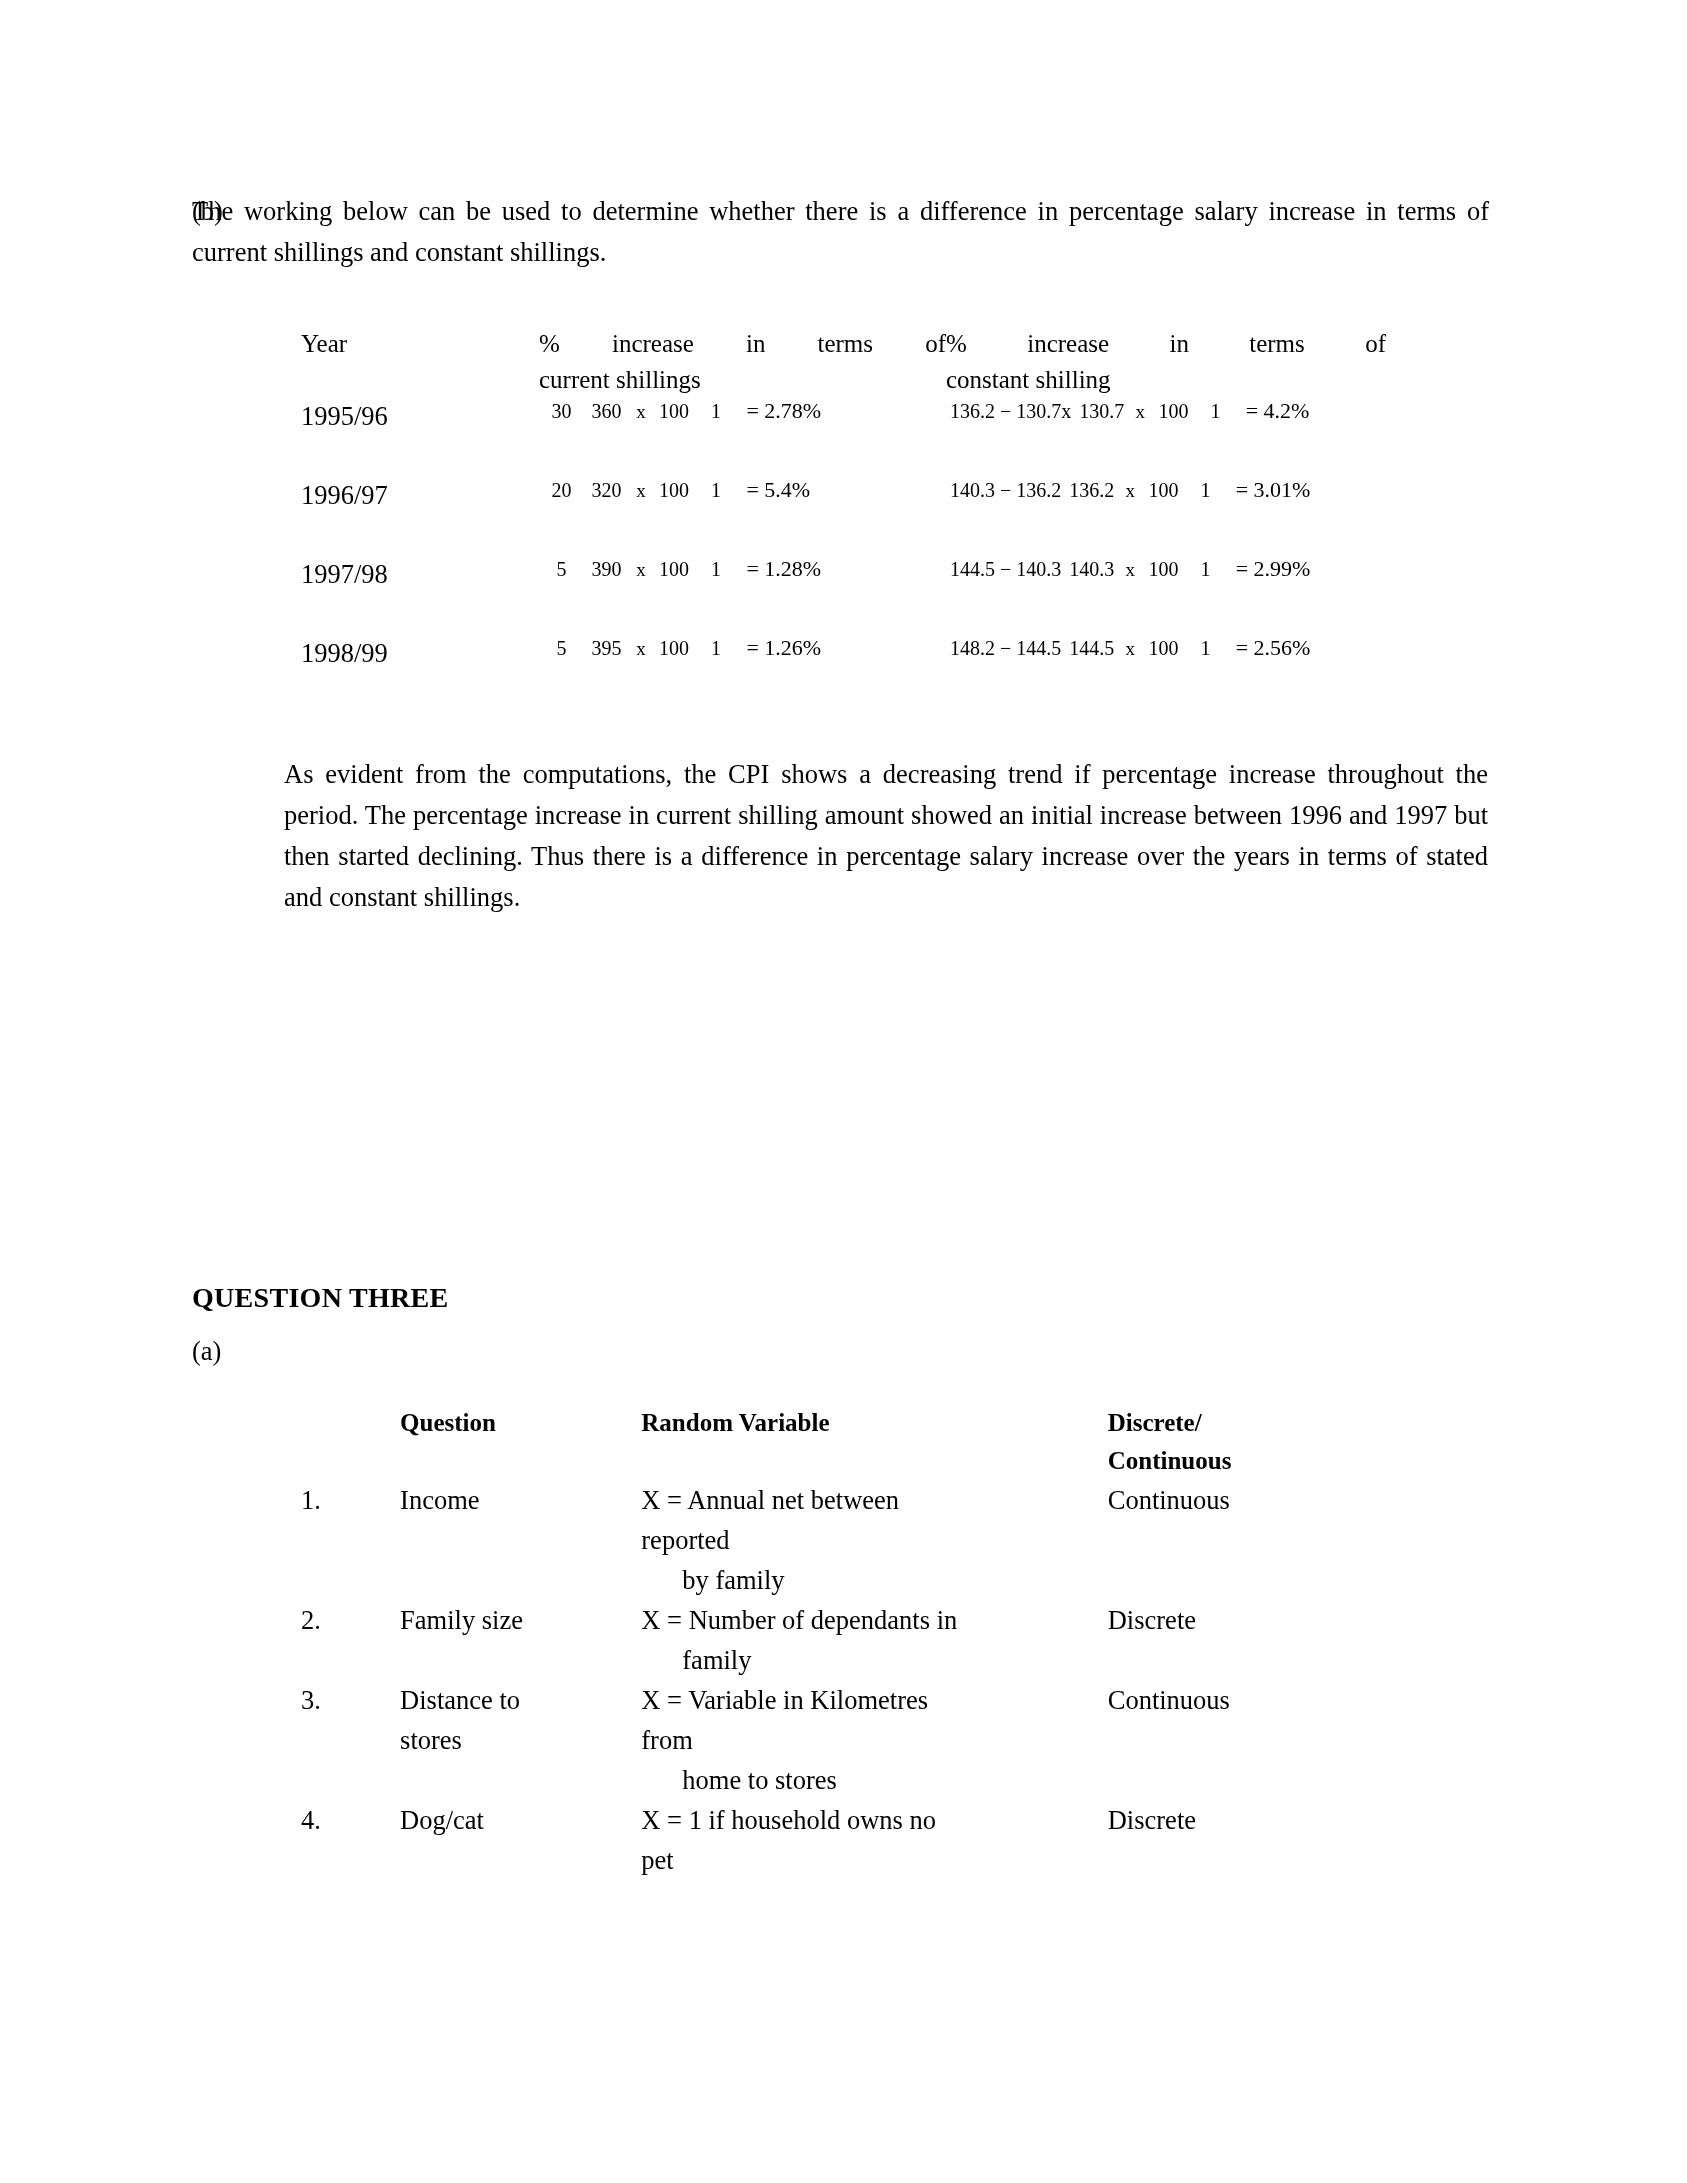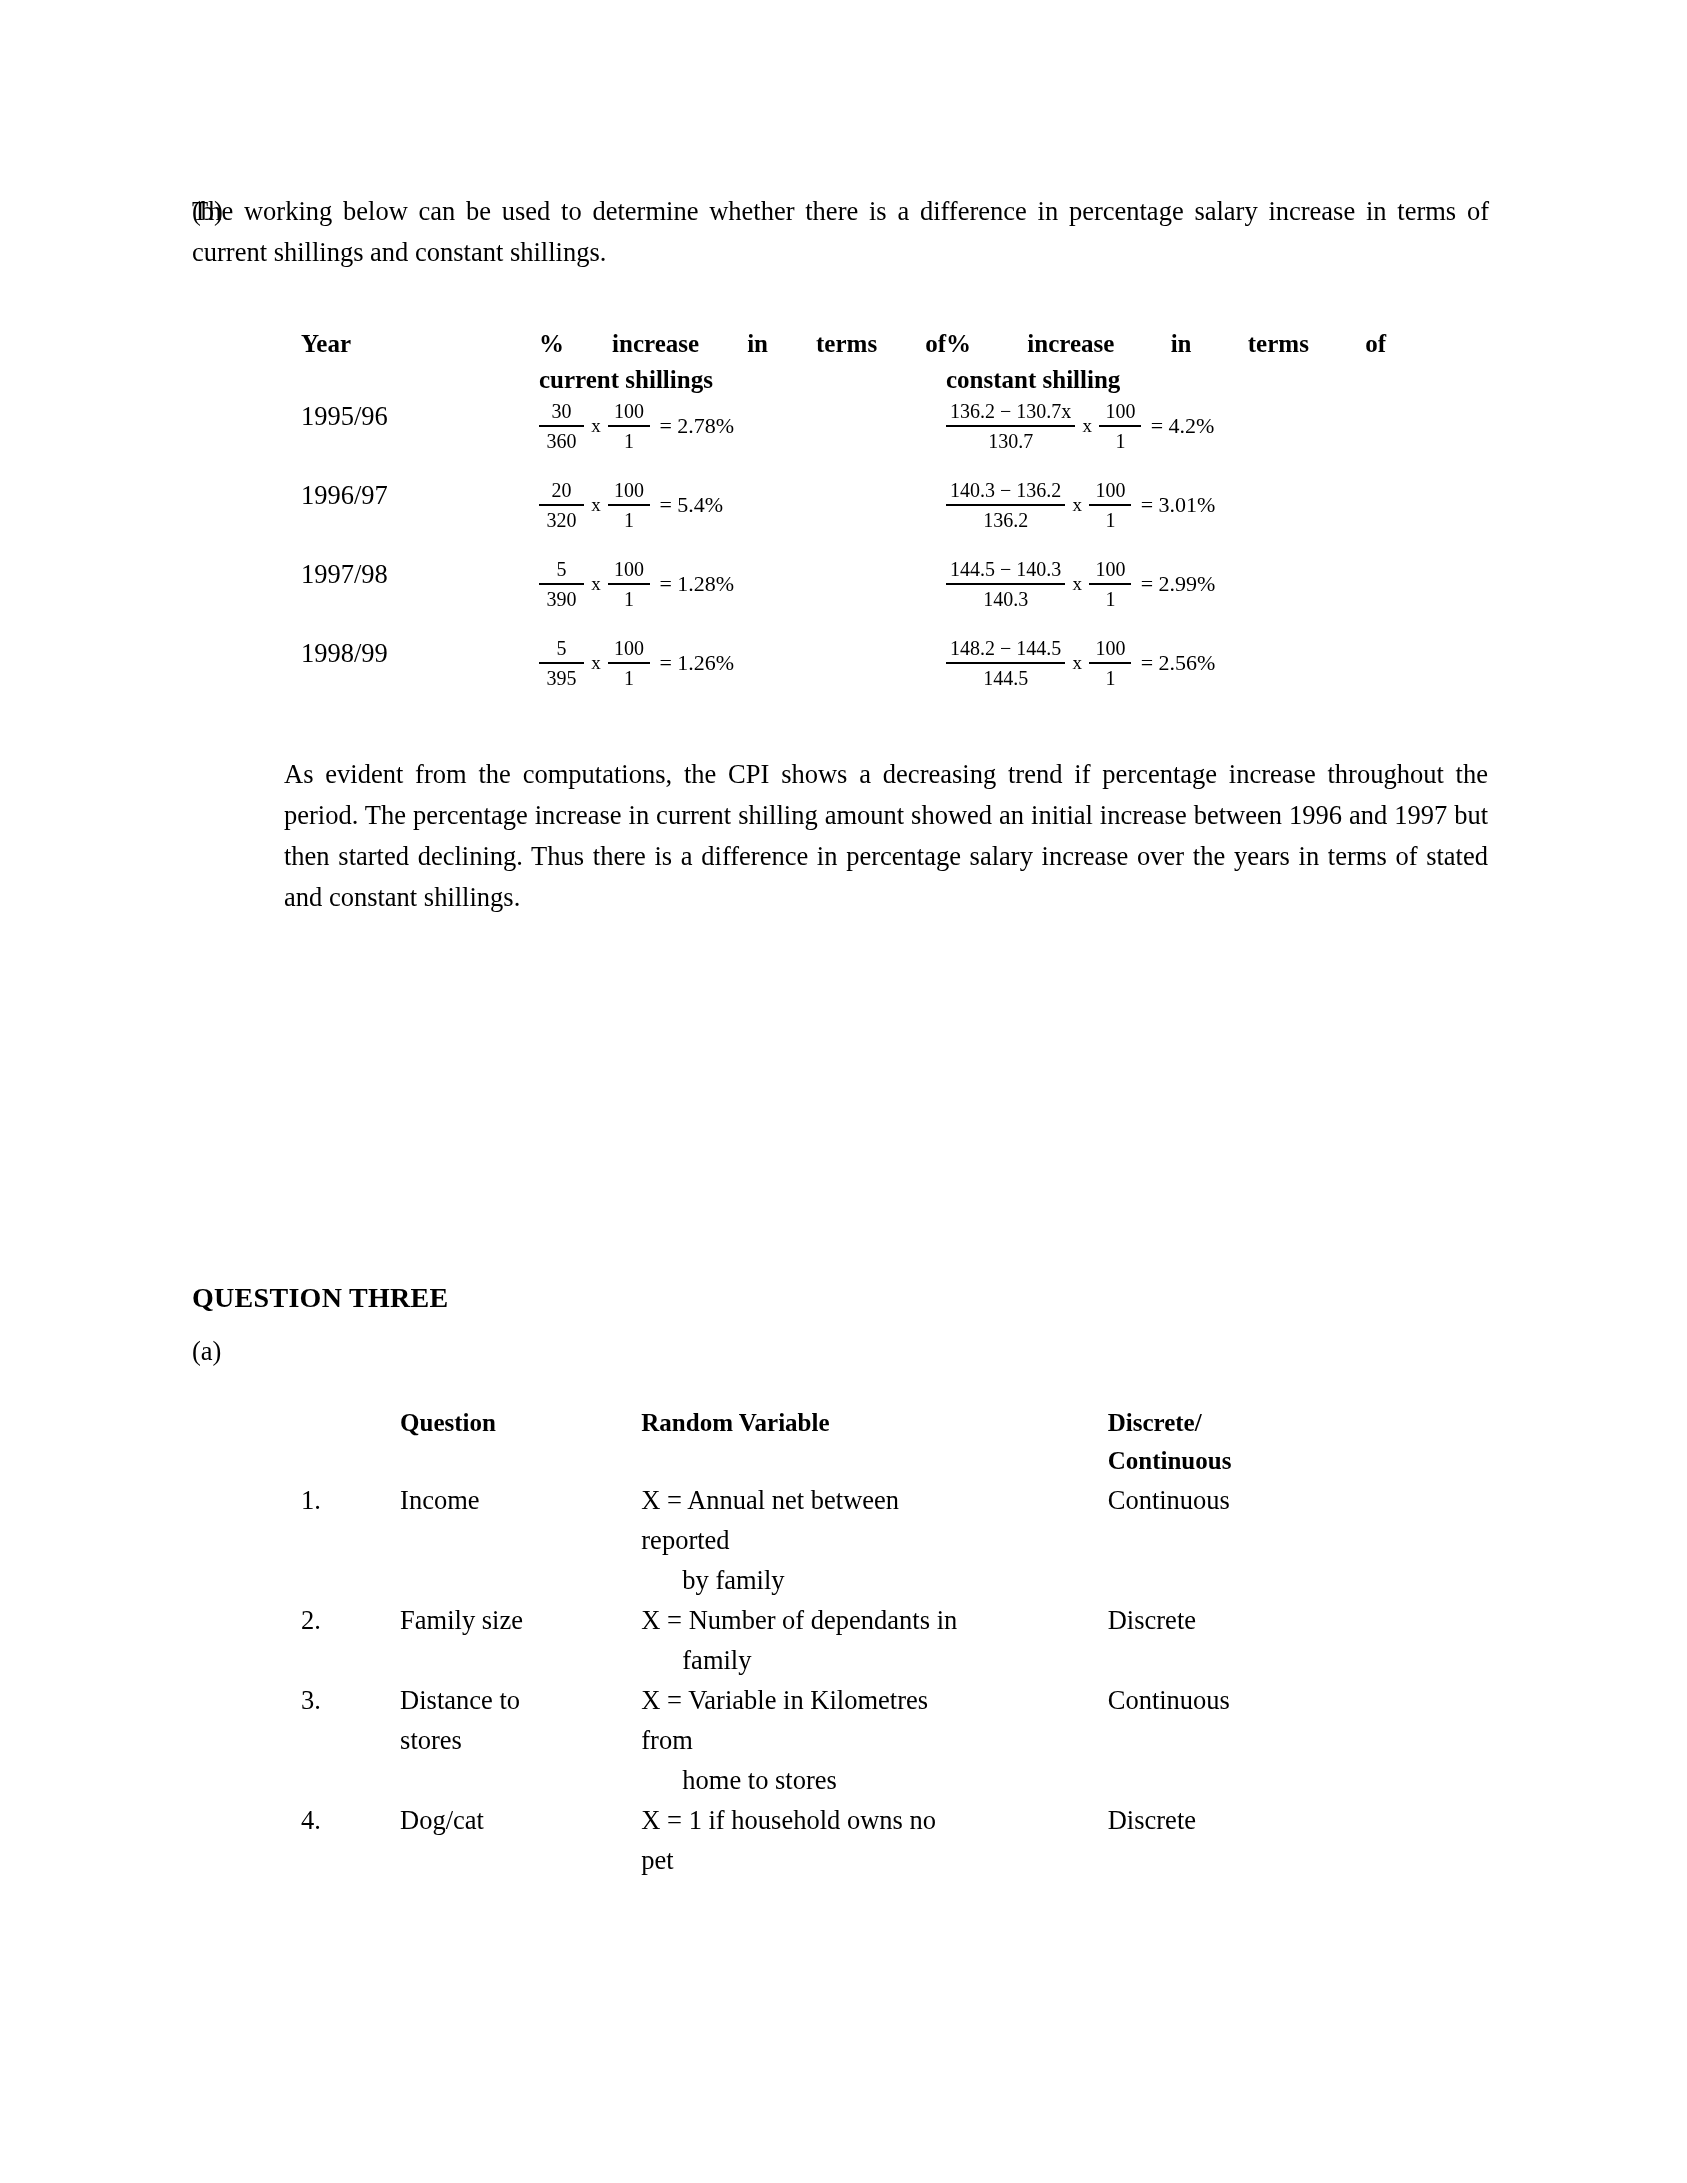--- a/index.html
+++ b/index.html
@@ -50,21 +50,21 @@
     top: 326px;
     width: 1085px;
     border-collapse: collapse;
   }
   .cpi-table td, .cpi-table th {
     vertical-align: top;
     padding: 0;
     text-align: left;
   }
   .cpi-table th {
-    font-weight: bold;
+    font-weight: normal;
     font-size: 25px;
     line-height: 36px;
   }
   .col-year   { width: 238px; }
   .col-cur    { width: 407px; }
   .col-con    { width: 440px; }
   .cpi-table th.col-cur,
   .cpi-table th.col-con {
     text-align: justify;
     text-justify: inter-word;
@@ -86,21 +86,21 @@
   .expr {
     display: flex;
     align-items: center;
     font-size: 20px;
     line-height: 1;
     white-space: nowrap;
     padding-top: 1.3px;
   }
   .frac {
     display: inline-flex;
-    flex-direction: column;
+    flex-direction: row;
     align-items: center;
     justify-content: center;
     vertical-align: middle;
   }
   .frac .num, .frac .den {
     padding: 0 4px;
     font-size: 20px;
     line-height: 24px;
     text-align: center;
     white-space: nowrap;

